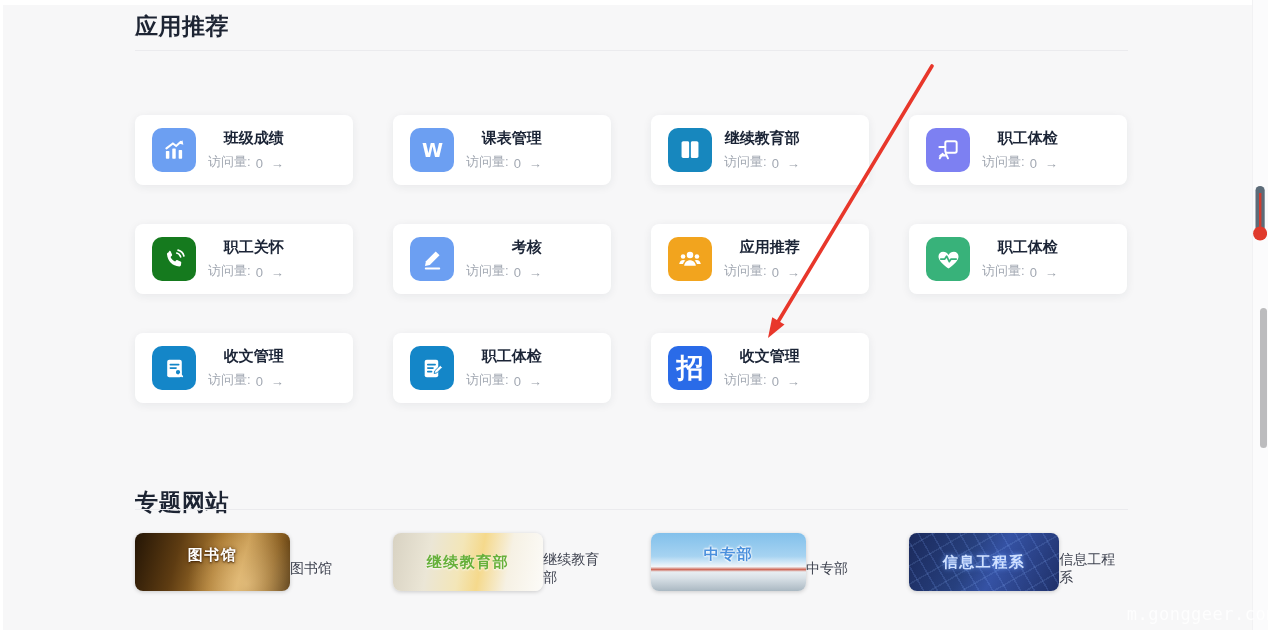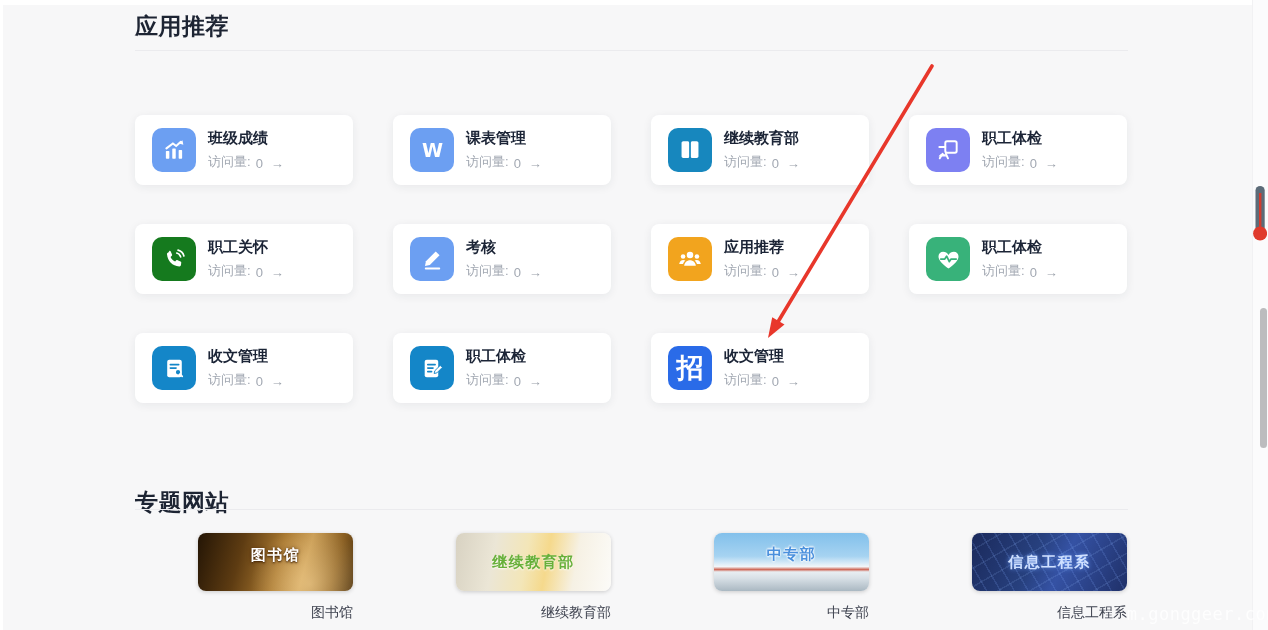--- a/index.html
+++ b/index.html
@@ -20,27 +20,27 @@
 
   #apps-grid { position:absolute; left:0; top:115px; display:grid;
                grid-template-columns:repeat(4,218px); column-gap:40px; row-gap:39px; }
   .app-card { height:70px; background:#ffffff; border-radius:8px;
               box-shadow:0 2px 10px rgba(30,40,60,0.07); display:flex; align-items:center; cursor:pointer; }
   .app-icon { width:44px; height:44px; border-radius:10px; margin-left:17px; flex:none;
               display:flex; align-items:center; justify-content:center; }
   .app-icon svg { display:block; }
   .icon-text { color:#fff; font-size:27px; font-weight:800; line-height:1; }
   .app-info { margin-left:12px; }
-  .app-title { font-size:15px; font-weight:700; color:#1b2436; line-height:1.15; }
+  .app-title { font-size:15px; font-weight:700; color:#1b2436; line-height:1.15;text-align:right; }
   .app-stats { margin-top:6px; font-size:13px; color:#a2a8b2; display:flex; align-items:flex-end; gap:5px; }
   .app-stats .arrow { margin-left:3px; font-size:13px; color:#9aa0aa; }
 
   #sites-grid { position:absolute; left:0; top:533px; display:grid;
                 grid-template-columns:repeat(4,218px); column-gap:40px; }
-  .site-cell { display:flex; flex-direction:column; align-items:flex-end; }
+  .site-cell { display:flex; flex-direction:row; align-items:center; }
   .site-thumb { width:155px; height:58px; border-radius:8px; position:relative; overflow:hidden;
                 display:flex; align-items:center; justify-content:center;
                 box-shadow:0 1px 4px rgba(0,0,0,0.18); cursor:pointer; }
   .site-overlay { font-size:15px; font-weight:700; letter-spacing:1.5px; position:relative; z-index:2; }
   .site-label { margin-top:13px; font-size:14px; color:#3f4350; }
 
   .theme-library { background:
       radial-gradient(circle at 72% 88%, rgba(255,222,160,0.55), rgba(0,0,0,0) 48%),
       linear-gradient(105deg,#241505 0%,#5e3c12 28%,#a8772f 52%,#c79a52 68%,#8a5f22 86%,#4a2f0c 100%); }
   .theme-library .site-overlay { color:#fff; transform:translateY(-7px);

